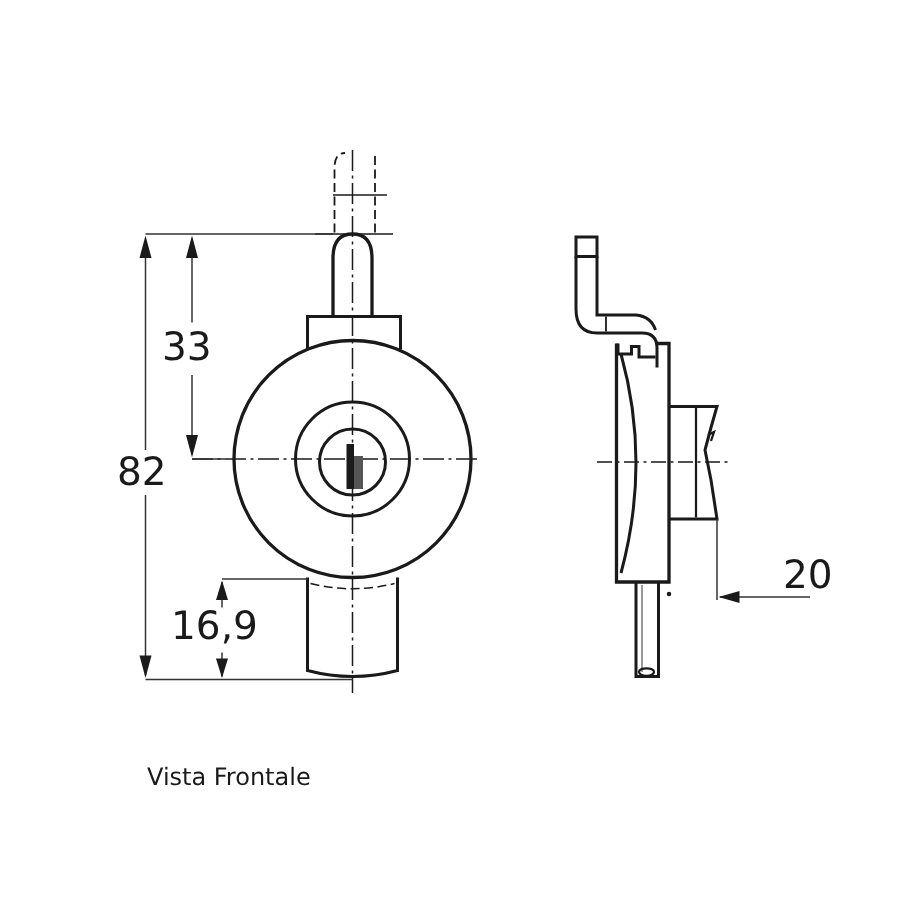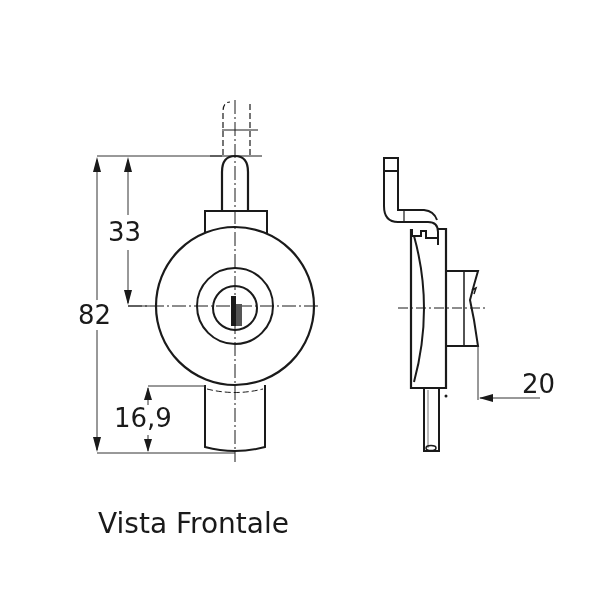--- a/index.html
+++ b/index.html
@@ -10,21 +10,21 @@
       position: absolute;
       font-family: "DejaVu Sans", sans-serif;
       font-size: 26px;
       color: #1a1a1a;
       line-height: 1;
       white-space: nowrap;
     }
     .caption {
       position: absolute;
       font-family: "DejaVu Sans", sans-serif;
-      font-size: 28px;
+      font-size: 16px;
       color: #1a1a1a;
       line-height: 1;
       white-space: nowrap;
     }
   </style>
 </head>
 <body>
 
 <div class="canvas">
 

